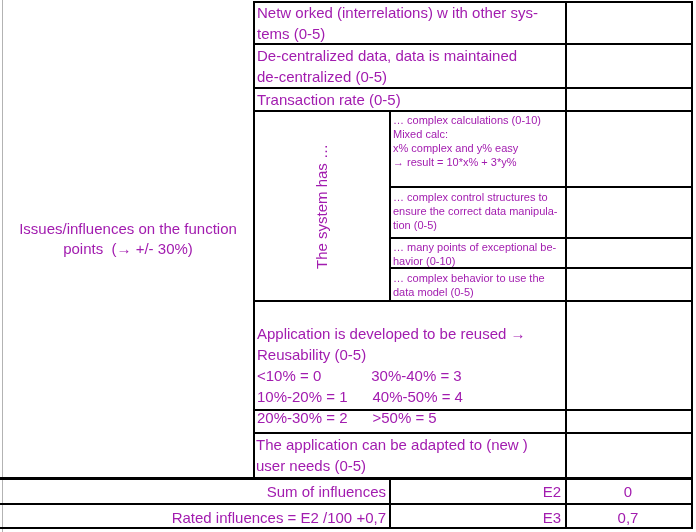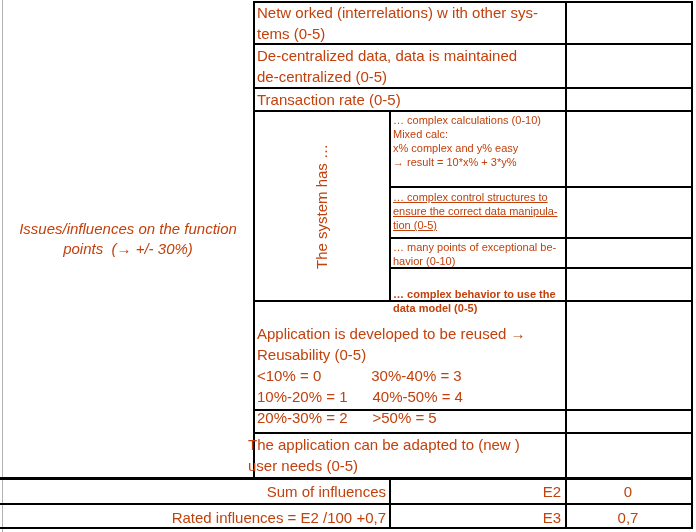--- a/index.html
+++ b/index.html
@@ -12,24 +12,24 @@
     color: #000000;
     overflow: hidden;
   }
   .line { position: absolute; background: #000000; }
   .gridline { position: absolute; background: #b3b3b3; }
   .cell {
     position: absolute;
     white-space: pre-wrap;
     font-size: 15px;
     line-height: 21px;
-    color: #c2410c;
+    color: #a21caf;
   }
   .small { font-size: 11px; line-height: 14px; }
-  .center-v { display: flex; align-items: center; justify-content: center; text-align: center; font-style: italic; }
+  .center-v { display: flex; align-items: center; justify-content: center; text-align: center; }
   .right { text-align: right; }
   .centered { text-align: center; }
   .rot-cell { display: flex; align-items: center; justify-content: center; }
   .rot-text {
     transform: rotate(-90deg);
     white-space: nowrap;
     font-size: 15px;
   }
   .one-line { line-height: 20px; }
   .sumrow { line-height: 23px; font-size: 15px; }
@@ -71,34 +71,34 @@
   <div class="cell" style="left:257px; top:89px; width:306px; height:32px;">Transaction rate (0-5)</div>
 
   <div class="cell rot-cell" style="left:255px; top:112px; width:134px; height:188px;">
     <span class="rot-text">The system has …</span>
   </div>
 
   <div class="cell small" style="left:393px; top:113px; width:170px; height:71px;">… complex calculations (0-10)
 Mixed calc:
 x% complex and y% easy
 → result = 10*x% + 3*y%</div>
-  <div class="cell small" style="left:393px; top:190px; width:170px; height:45px;text-decoration:underline;">… complex control structures to
+  <div class="cell small" style="left:393px; top:190px; width:170px; height:45px;">… complex control structures to
 ensure the correct data manipula-
 tion (0-5)</div>
   <div class="cell small" style="left:393px; top:240px; width:170px; height:26px;">… many points of exceptional be-
 havior (0-10)</div>
-  <div class="cell small" style="left:393px; top:287px; width:170px; height:28px;font-weight:bold;">… complex behavior to use the
+  <div class="cell small" style="left:393px; top:271px; width:170px; height:28px;">… complex behavior to use the
 data model (0-5)</div>
 
   <div class="cell" style="left:257px; top:303px; width:306px; height:105px;margin-top:20px;">Application is developed to be reused →
 Reusability (0-5)
 &lt;10% = 0            30%-40% = 3
 10%-20% = 1      40%-50% = 4
 20%-30% = 2      &gt;50% = 5</div>
-  <div class="cell" style="left:248px; top:434px; width:306px; height:58px;">The application can be adapted to (new )
+  <div class="cell" style="left:256px; top:434px; width:306px; height:58px;">The application can be adapted to (new )
 user needs (0-5)</div>
 
   <div class="cell centered" style="left:567px; top:2px; width:122px; height:40px;"></div>
   <div class="cell centered" style="left:567px; top:45px; width:122px; height:40px;"></div>
   <div class="cell centered" style="left:567px; top:89px; width:122px; height:19px;"></div>
   <div class="cell centered" style="left:567px; top:113px; width:122px; height:71px;"></div>
   <div class="cell centered" style="left:567px; top:189px; width:122px; height:46px;"></div>
   <div class="cell centered" style="left:567px; top:240px; width:122px; height:25px;"></div>
   <div class="cell centered" style="left:567px; top:270px; width:122px; height:28px;"></div>
   <div class="cell centered" style="left:567px; top:303px; width:122px; height:104px;"></div>

